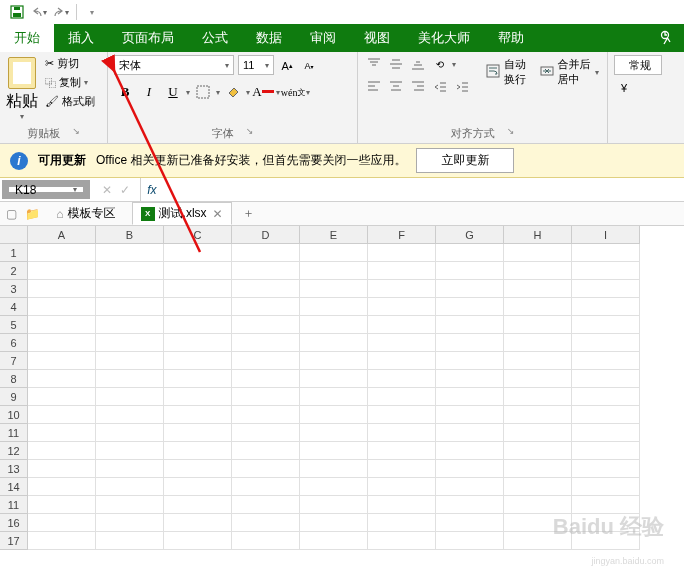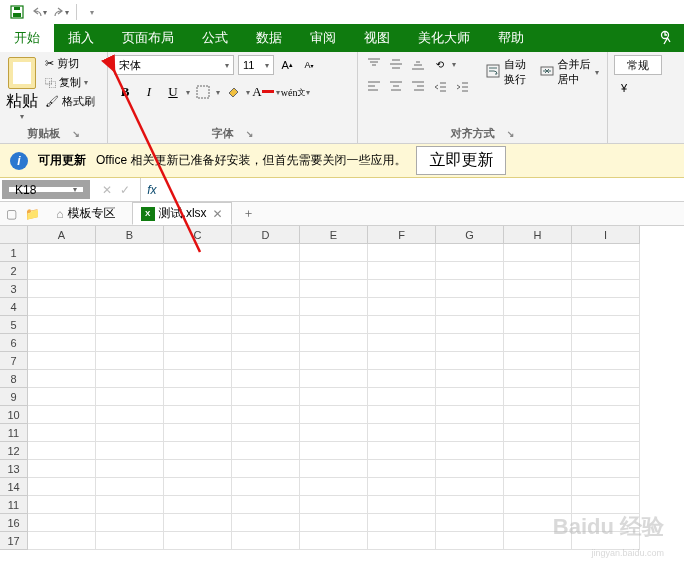--- a/index.html
+++ b/index.html
@@ -13,55 +13,55 @@
     
     .ribbon-tabs { height: 28px; background: #0f7b0f; display: flex; align-items: stretch; color: #fff; }
     .tab { padding: 0 14px; display: flex; align-items: center; cursor: pointer; font-size: 13px; }
     .tab.file { background: #0f7b0f; border: 2px solid #e21010; margin: -1px; z-index: 2; }
     .tab.active { background: #fff; color: #0f7b0f; font-weight: 500; }
     .tab.help-icon { margin-left: auto; padding: 0 10px; }
     
     
     .ribbon { height: 92px; background: #f3f3f3; border-bottom: 1px solid #d0d0d0; display: flex; position: relative; }
     .group { border-right: 1px solid #d0d0d0; padding: 3px 6px 0; display: flex; flex-direction: column; height: 100%; }
-    .group-label { text-align: center; font-size: 11px; color: #666; margin-top: auto; padding: 2px 0; display: flex; align-items: center; justify-content: center; gap: 12px; font-weight: bold; }
+    .group-label { text-align: center; font-size: 11px; color: #666; margin-top: auto; padding: 2px 0; display: flex; align-items: flex-start; justify-content: center; gap: 12px; }
     .group-body { display: flex; align-items: flex-start; gap: 4px; flex: 1; }
     
     .clip-left { display: flex; flex-direction: column; align-items: center; padding-top: 2px; }
     .paste-icon { width: 28px; height: 32px; background: #f8e8a8; border: 1px solid #c0a040; border-radius: 2px; position: relative; }
     .paste-icon::after { content: ''; position: absolute; top: 4px; left: 4px; right: 4px; bottom: 4px; background: #fff; }
     .paste-label { font-size: 16px; margin-top: 2px; }
     
     .clip-right { display: flex; flex-direction: column; gap: 2px; font-size: 11px; }
     .mini-btn { display: flex; align-items: center; gap: 3px; padding: 1px 3px; cursor: pointer; }
     
-    .font-top { display: flex; gap: 4px; align-items: center; margin-bottom: 6px; }
+    .font-top { display: flex; gap: 4px; align-items: flex-end; margin-bottom: 6px; }
     .font-select { height: 20px; border: 1px solid #bbb; background: #fff; padding: 0 4px; font-size: 11px; display: flex; align-items: center; justify-content: space-between; gap: 6px; }
     .font-name { width: 120px; }
     .font-size { width: 36px; }
     .font-btn-sq { width: 18px; height: 18px; border: 1px solid transparent; display: flex; align-items: center; justify-content: center; cursor: pointer; }
     .font-bottom { display: flex; gap: 2px; align-items: center; }
     .fb { width: 22px; height: 22px; display: flex; align-items: center; justify-content: center; cursor: pointer; font-size: 13px; font-family: "Times New Roman", serif; }
     
     .align-rows { display: flex; flex-direction: column; gap: 4px; }
     .align-row { display: flex; gap: 2px; align-items: center; }
     .ab { width: 20px; height: 18px; display: flex; align-items: center; justify-content: center; cursor: pointer; }
     .wrap-merge { display: flex; flex-direction: row; gap: 4px; margin-left: 8px; font-size: 11px; }
     .wm { display: flex; align-items: center; gap: 4px; padding: 2px; cursor: pointer; }
     
     .numfmt { display: flex; flex-direction: column; gap: 4px; }
-    .numfmt-sel { height: 20px; border: 1px solid #bbb; background: #fff; padding: 0 4px; font-size: 11px; display: flex; align-items: center; justify-content: center; width: 48px; }
+    .numfmt-sel { height: 20px; border: 1px solid #bbb; background: #fff; padding: 0 10px; font-size: 11px; display: flex; align-items: center; justify-content: flex-end; width: 48px; }
     
     
     .arrow-svg { position: absolute; left: 100px; top: 0; pointer-events: none; z-index: 10; }
     
     
     .update-bar { height: 34px; background: #fef8d6; border-bottom: 1px solid #e0d080; display: flex; align-items: center; padding: 0 10px; gap: 10px; }
     .info-circle { width: 18px; height: 18px; border-radius: 50%; background: #2b78d0; color: #fff; display: flex; align-items: center; justify-content: center; font-size: 12px; font-weight: bold; font-style: italic; }
-    .update-btn { border: 1px solid #aaa; background: #fff; padding: 3px 12px; cursor: pointer; font-size: 16px; }
+    .update-btn { border: 1px solid #aaa; background: #fff; padding: 3px 24px; cursor: pointer; font-size: 12px; }
     
     
     .formula-row { height: 24px; display: flex; align-items: stretch; border-bottom: 1px solid #d0d0d0; }
     .name-box { width: 88px; border: 7px solid #a3a3a3; margin: 2px; padding: 0 6px; display: flex; align-items: center; justify-content: space-between; font-size: 12px; }
     .fx-icons { display: flex; align-items: center; gap: 8px; padding: 0 10px; color: #bbb; border-right: 1px solid #d0d0d0; }
     .fx-label { font-style: italic; color: #0c4a6e; padding: 0 6px; display: flex; align-items: center; }
     .formula-input { flex: 1; border: none; padding: 0 6px; }
     
     
     .sheets-row { height: 24px; display: flex; align-items: center; border-bottom: 1px solid #d0d0d0; background: #fafafa; padding: 0 6px; gap: 8px; }
@@ -80,21 +80,21 @@
     .row-headers { display: flex; flex-direction: column; }
     .rh { width: 28px; height: 18px; background: #f0f0f0; border-right: 1px solid #ccc; border-bottom: 1px solid #ccc; display: flex; align-items: center; justify-content: center; font-size: 11px; font-family: Arial; color: #444; }
     .cells { position: relative; }
     .cell-row { display: flex; }
     .cell { width: 68px; height: 18px; border-right: 1px solid #e0e0e0; border-bottom: 1px solid #e0e0e0; }
     
     .chev { font-size: 8px; color: #666; }
     .dlg-launcher { font-size: 9px; color: #888; cursor: pointer; }
     
     .watermark { position: absolute; right: 20px; bottom: 36px; color: rgba(180,180,180,0.5); font-size: 22px; font-weight: bold; pointer-events: none; }
-    .watermark-sub { position: absolute; right: 20px; bottom: 20px; color: rgba(180,180,180,0.5); font-size: 9px; pointer-events: none; }
+    .watermark-sub { position: absolute; right: 20px; bottom: 12px; color: rgba(180,180,180,0.5); font-size: 9px; pointer-events: none; }
   </style>
 </head>
 <body>
 
 <div class="title-bar">
   <div class="icon-btn">
     <svg width="14" height="14" viewBox="0 0 14 14">
         <rect x="1" y="1" width="12" height="12" fill="none" stroke="#0f7b0f" stroke-width="1.2"></rect>
         <rect x="3" y="8" width="8" height="4" fill="#0f7b0f"></rect>
         <rect x="4" y="2" width="6" height="3" fill="#0f7b0f"></rect>

